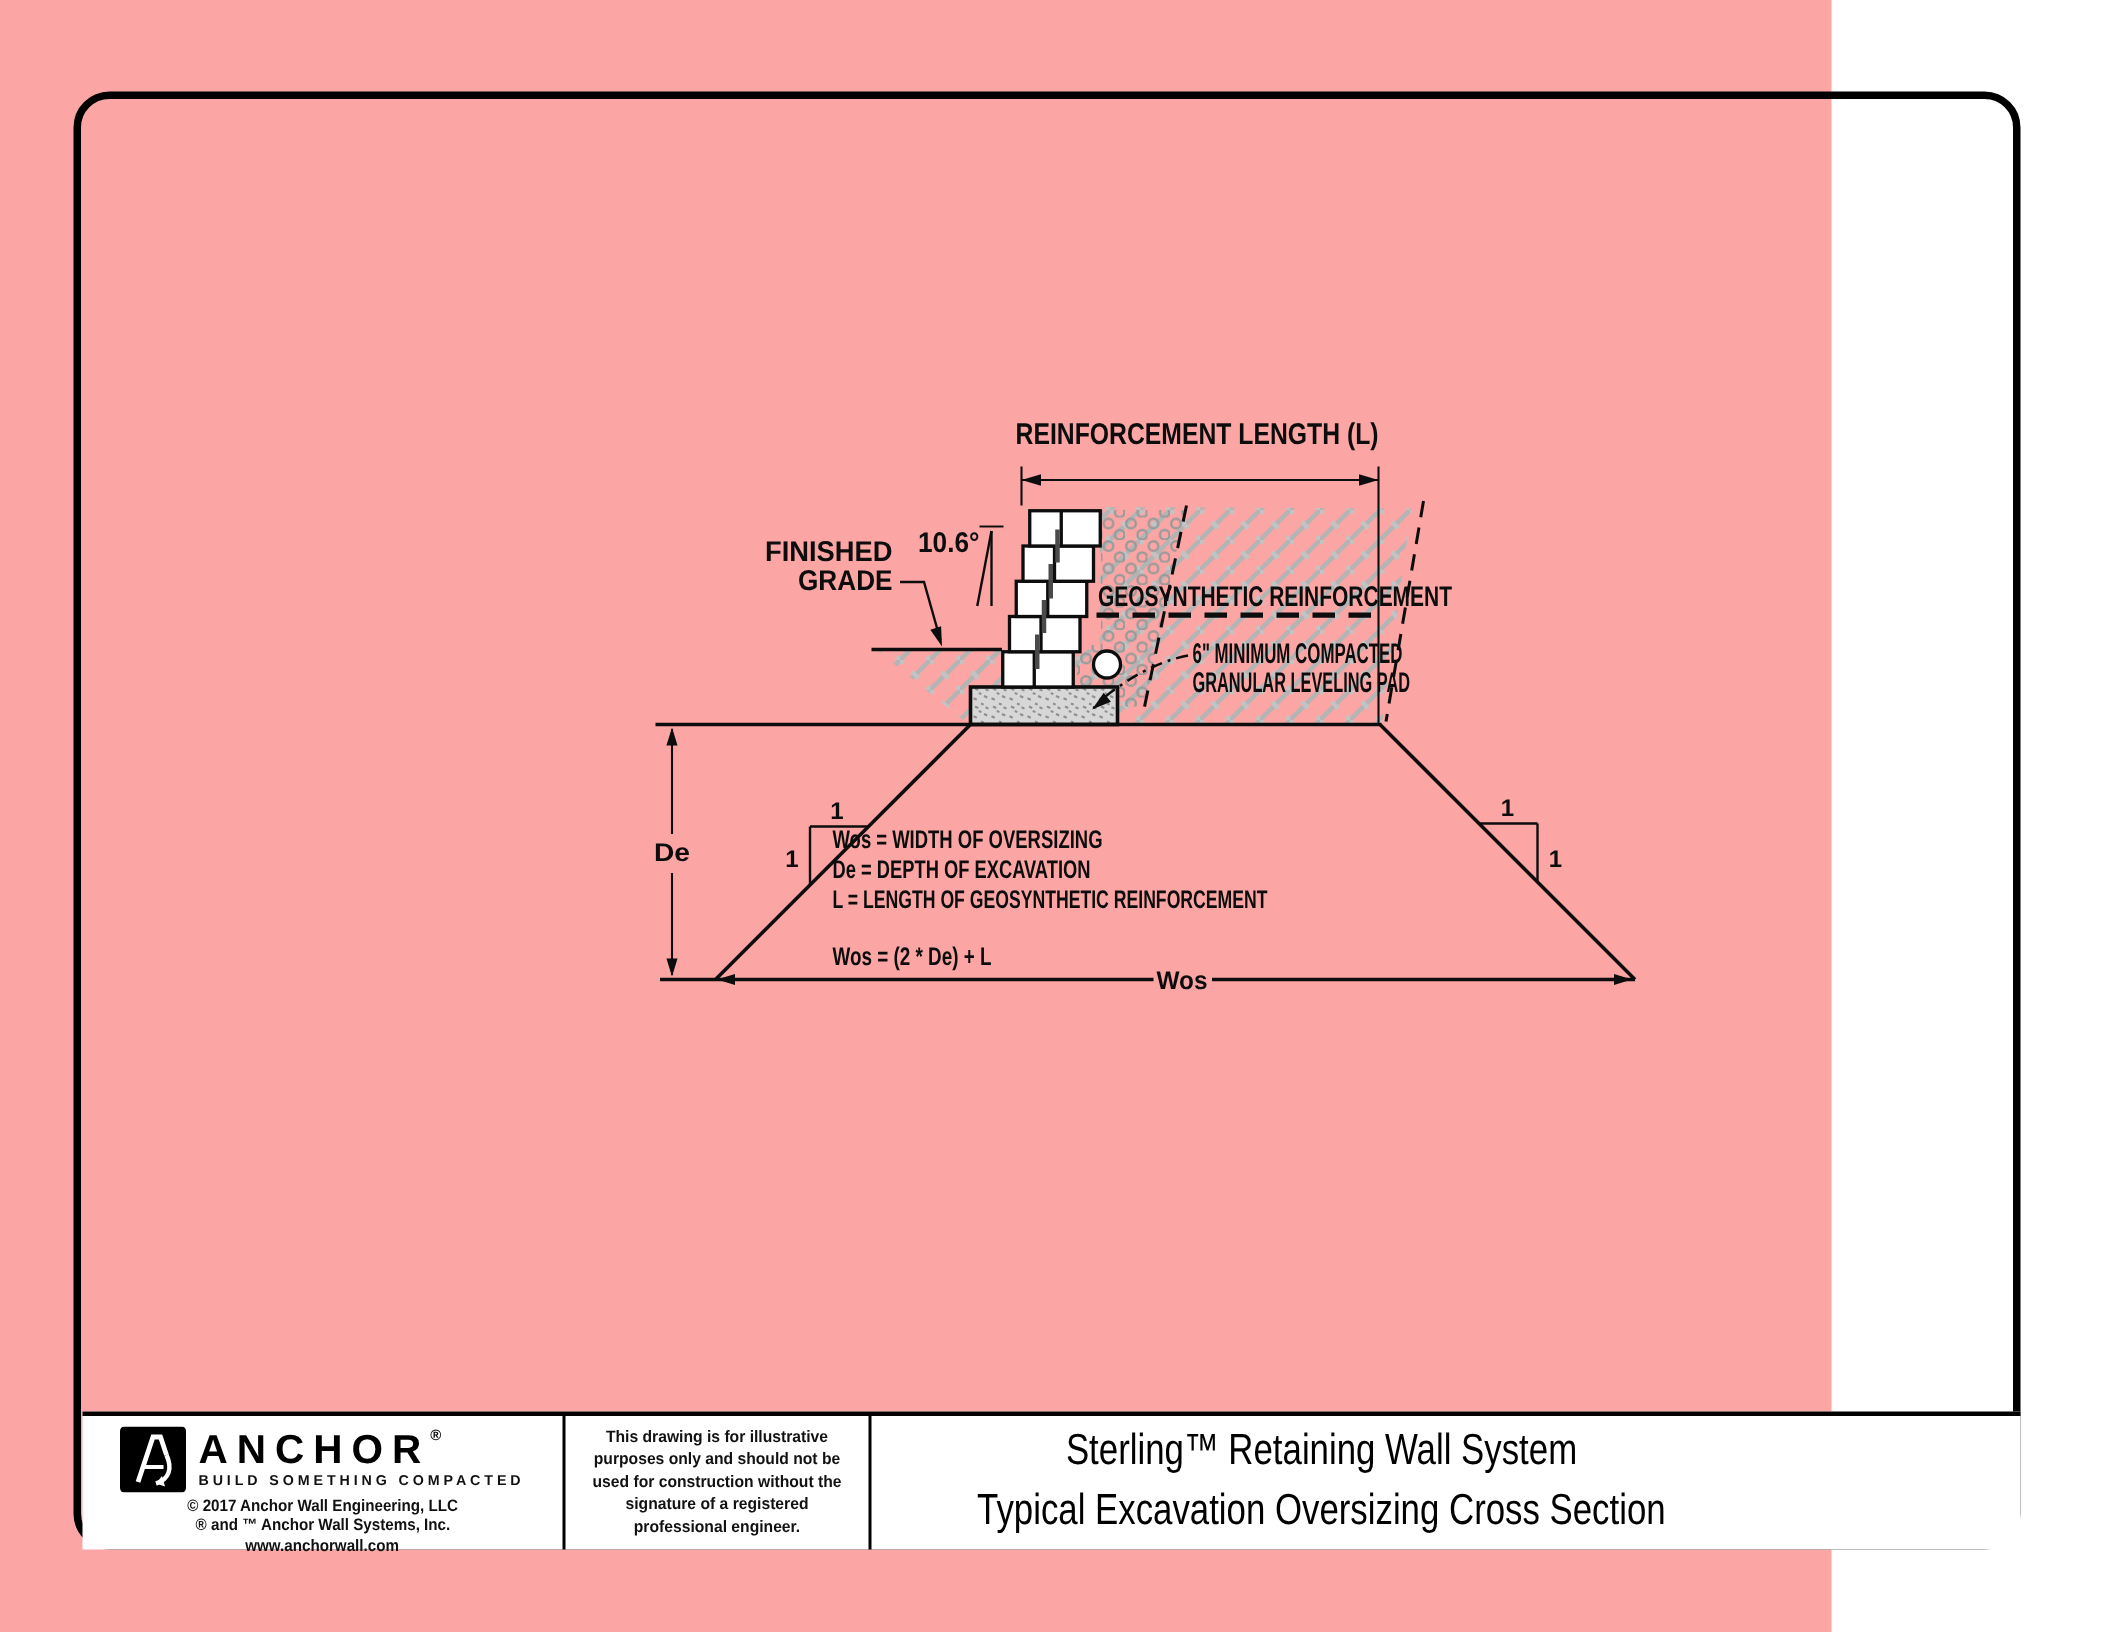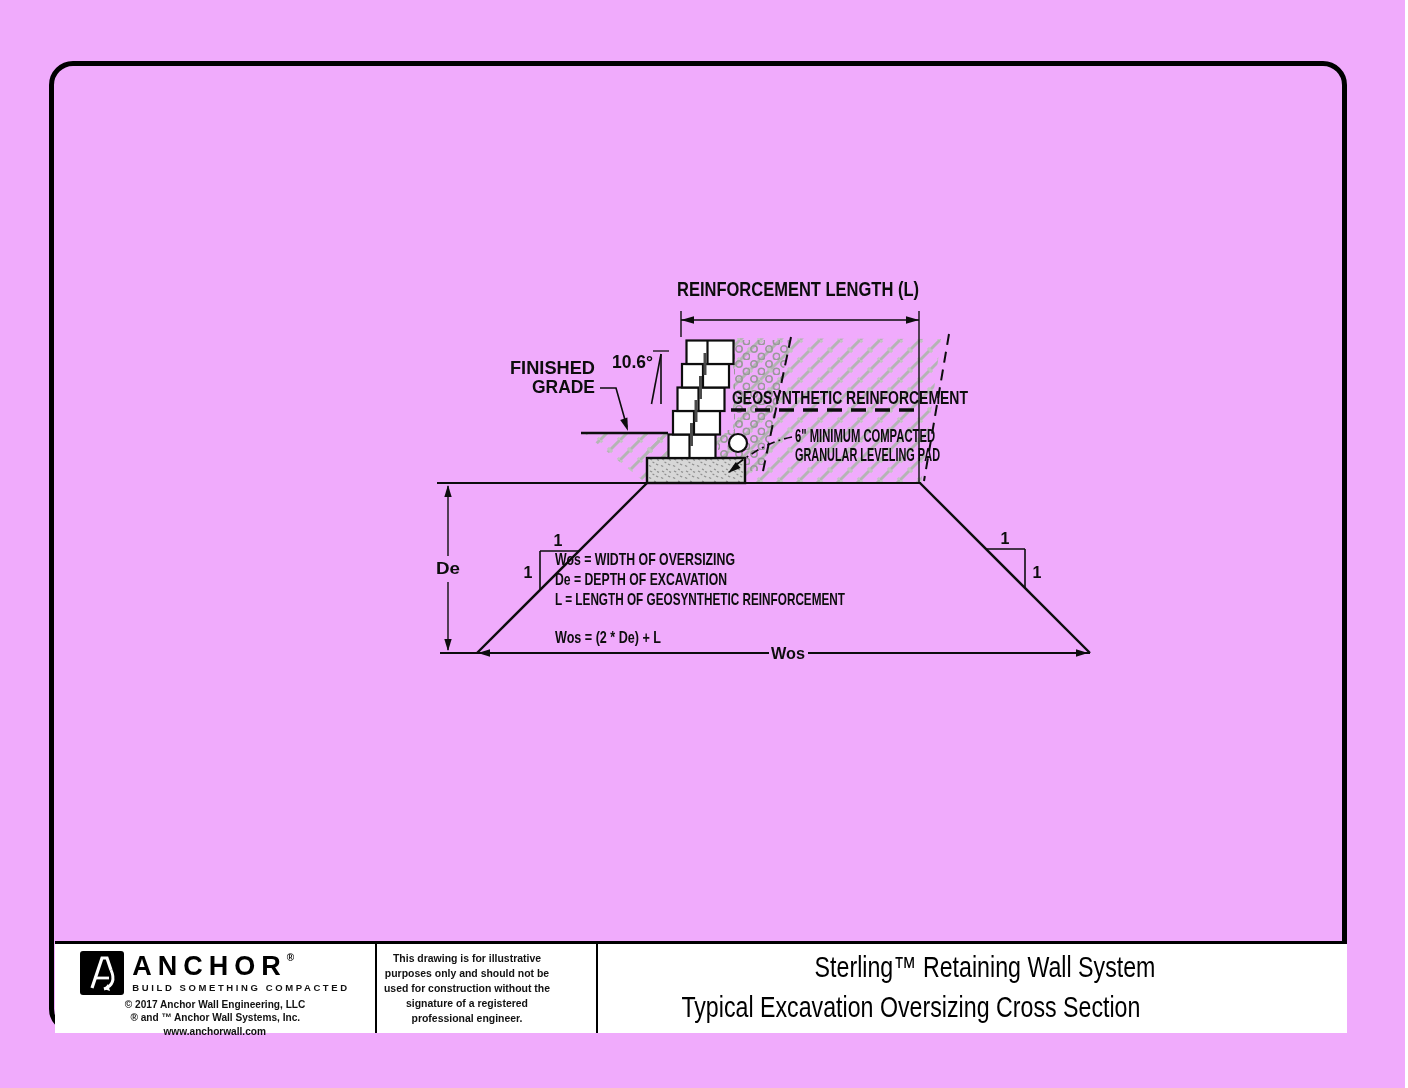--- a/index.html
+++ b/index.html
@@ -1,37 +1,37 @@
 <!DOCTYPE html>
 <html><head>
 <meta charset="utf-8">
 <style>
   html,body{margin:0;padding:0;background:#ffffff;width:1408px;height:1088px;overflow:hidden;
     font-family:"Liberation Sans",sans-serif;-webkit-font-smoothing:antialiased;}
-  .page{position:relative;width:1405px;height:1088px;background:#f0abfc;}
+  .page{position:relative;width:1221px;height:1088px;background:#fca5a5;}
   svg text{font-family:"Liberation Sans",sans-serif;font-weight:700;fill:#0d0d0d;}
   
   .sheet-border{position:absolute;left:49px;top:61px;width:1298px;height:972px;
     border:5px solid #000;border-radius:24px;box-sizing:border-box;pointer-events:none;}
   
   .title-block{position:absolute;left:55px;top:941px;width:1292px;height:92px;
     border-top:3px solid #000;display:flex;box-sizing:border-box;background:#fff;}
   .tb-cell{box-sizing:border-box;height:100%;}
   .logo-cell{width:320px;display:flex;flex-direction:column;align-items:center;justify-content:center;padding-top:12px;}
   .logo-row{display:flex;align-items:center;gap:8px;}
   .brand{font-size:27px;font-weight:700;letter-spacing:6px;color:#000;line-height:1;}
   .brand .reg{font-size:10px;vertical-align:top;letter-spacing:0;}
   .tagline{font-size:9.5px;font-weight:700;letter-spacing:2.6px;color:#111;margin-top:2px;}
   .copy{font-size:11px;font-weight:700;color:#111;line-height:1.22;transform:scaleX(.92);}
   .copy.first{margin-top:3px;}
-  .disclaimer-cell{width:204px;border-left:2.5px solid #000;display:flex;align-items:center;justify-content:flex-start;}
+  .disclaimer-cell{width:204px;border-left:2.5px solid #000;display:flex;align-items:center;justify-content:center;}
   .disclaimer-cell p{margin:0;width:180px;text-align:center;font-size:11px;font-weight:700;
     line-height:1.35;color:#111;transform:scaleX(.95);}
   .title-cell{width:602px;border-left:2.5px solid #000;display:flex;flex-direction:column;
-    align-items:flex-end;justify-content:space-between;padding:7px 0 9px 0;margin-left:17px;}
+    align-items:center;justify-content:space-between;padding:7px 0 9px 0;}
   .t1,.t2{font-size:29px;font-weight:400;color:#000;white-space:nowrap;transform:scaleX(.8);}
   .tb-grid{width:166px;border-left:2.5px solid #000;display:grid;
     grid-template-columns:81px 1fr;grid-template-rows:43px 1fr;}
   .g-cell{box-sizing:border-box;padding:1px 3px;display:flex;flex-direction:column;overflow:hidden;}
   .g-cell.bl{border-left:2px solid #000;}
   .g-cell.bt{border-top:2px solid #000;}
   .g-lbl{font-size:9.5px;font-weight:700;color:#000;white-space:nowrap;transform-origin:left;transform:scaleX(.9);}
   .g-val{font-size:13.5px;font-weight:700;color:#000;text-align:center;margin-top:5px;white-space:nowrap;transform:scaleX(.94);}
 </style>
 </head>

